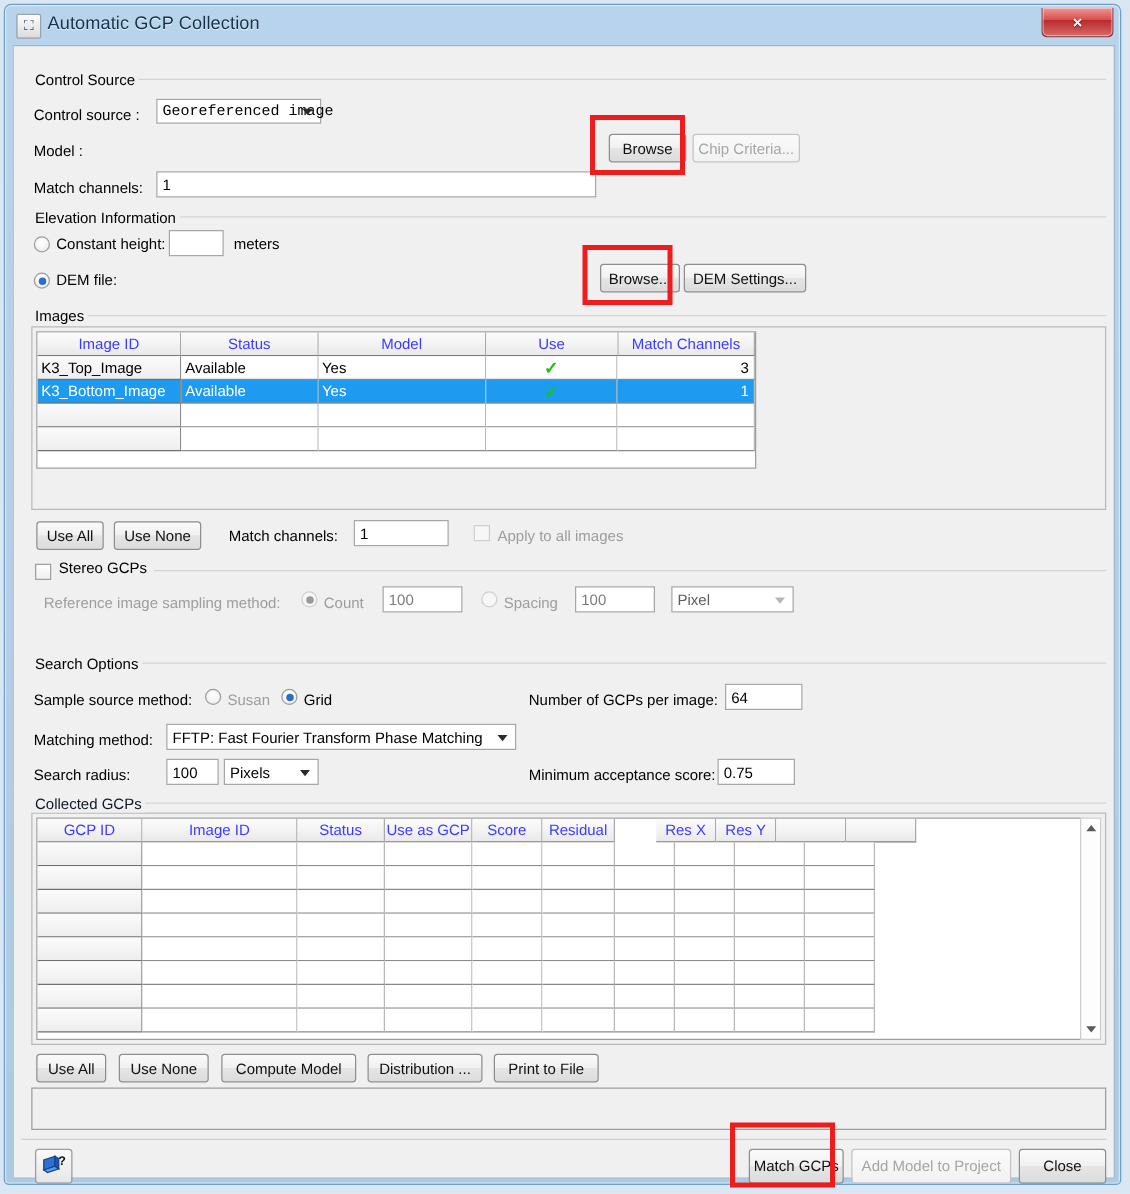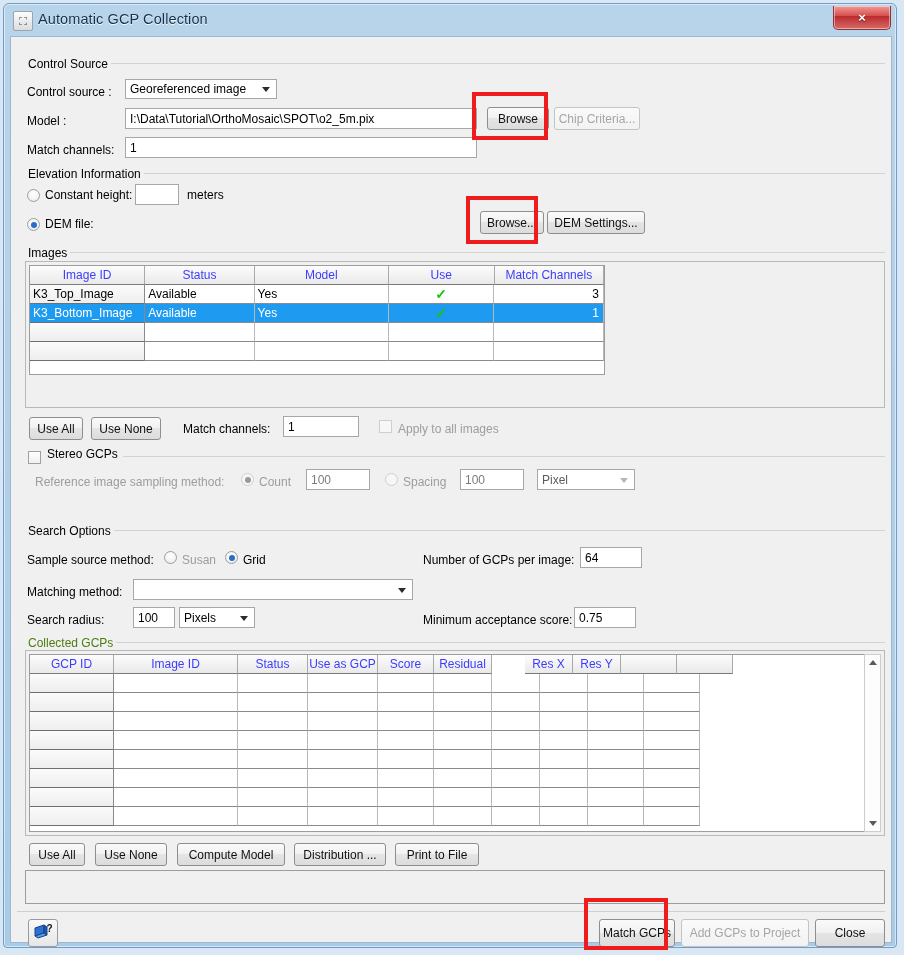--- a/index.html
+++ b/index.html
@@ -44,21 +44,21 @@
   .client{
     position:absolute;left:6px;top:32px;width:882px;height:907px;
     background:#f0f0f0;border:1px solid #9fb8cd;box-sizing:border-box;
   }
 
   .lbl{position:absolute;white-space:nowrap;font-size:12px;color:#000;}
   .lbl.dim{color:#9d9d9d;}
 
   
   .grp-title{position:absolute;font-size:12px;background:#f0f0f0;padding:0 3px;z-index:2;}
-  .grp-title.dim{color:#4d7c0f;}
+  .grp-title.dim{color:#0f172a;}
   .grp-line{position:absolute;height:1px;background:#d3d3d3;}
 
   
   .tb{
     position:absolute;background:#fff;border:1px solid #a7a7a7;
     box-sizing:border-box;font-size:12px;color:#000;
     display:flex;align-items:center;padding-left:4px;overflow:hidden;white-space:nowrap;
   }
   .tb.ta{align-items:flex-start;padding-top:2px;}
 
@@ -152,27 +152,26 @@
     <div class="title-text">Automatic GCP Collection</div>
     <div class="close-btn">×</div>
   </div>
 
   <div class="client">
 
     <div class="grp-title" style="left:14px;top:20px;">Control Source</div>
     <div class="grp-line" style="left:14px;top:26px;width:860px;"></div>
 
     <div class="lbl" style="left:16px;top:48px;">Control source :</div>
-    <div class="cb" style="left:114px;top:42px;width:152px;height:20px;">
+    <div class="cb" style="left:114px;top:42px;width:132px;height:20px;font-family:Liberation Mono, monospace;">
       <span>Georeferenced image</span>
       <span class="arr"></span>
     </div>
 
     <div class="lbl" style="left:16px;top:77px;">Model :</div>
-    <div class="tb" style="left:114px;top:71px;width:352px;height:21px;">I:\Data\Tutorial\OrthoMosaic\SPOT\o2_5m.pix</div>
     <div class="btn" style="left:476px;top:70px;width:62px;height:23px;">Browse</div>
     <div class="btn dis" style="left:543px;top:70px;width:86px;height:23px;">Chip Criteria...</div>
 
     <div class="lbl" style="left:16px;top:106px;">Match channels:</div>
     <div class="tb" style="left:114px;top:100px;width:352px;height:21px;">1</div>
 
     <div class="grp-title" style="left:14px;top:130px;">Elevation Information</div>
     <div class="grp-line" style="left:14px;top:136px;width:860px;"></div>
 
     <div class="radio" style="left:16px;top:152px;"></div>
@@ -264,20 +263,21 @@
     <div class="radio" style="left:153px;top:514px;"></div>
     <div class="lbl dim" style="left:171px;top:516px;">Susan</div>
     <div class="radio on" style="left:214px;top:514px;"></div>
     <div class="lbl" style="left:232px;top:516px;">Grid</div>
 
     <div class="lbl" style="left:412px;top:516px;">Number of GCPs per image:</div>
     <div class="tb" style="left:569px;top:510px;width:62px;height:21px;">64</div>
 
     <div class="lbl" style="left:16px;top:548px;">Matching method:</div>
     <div class="cb" style="left:122px;top:542px;width:280px;height:21px;">
+      <span>FFTP: Fast Fourier Transform Phase Matching</span>
       <span class="arr"></span>
     </div>
 
     <div class="lbl" style="left:16px;top:576px;">Search radius:</div>
     <div class="tb" style="left:122px;top:570px;width:42px;height:21px;">100</div>
     <div class="cb" style="left:168px;top:570px;width:76px;height:21px;">
       <span>Pixels</span>
       <span class="arr"></span>
     </div>
 
@@ -423,21 +423,21 @@
     <div class="help-btn" style="left:17px;top:882px;">
       <svg width="20" height="18" viewBox="0 0 20 18">
         <path d="M2 12 L2 4 L11 1 L11 9 Z" fill="#2f6fd0" stroke="#17438a" stroke-width="1"></path>
         <path d="M2 12 L11 9 L14 11 L5 14 Z" fill="#5d9ae8" stroke="#17438a" stroke-width="1"></path>
         <path d="M11 1 L11 9 L14 11 L14 3 Z" fill="#1e56ad" stroke="#17438a" stroke-width="1"></path>
         <text x="13.5" y="8" font-size="10" font-weight="bold" fill="#111" font-family="Liberation Sans, sans-serif">?</text>
       </svg>
     </div>
 
     <div class="btn" style="left:588px;top:882px;width:76px;height:28px;">Match GCPs</div>
-    <div class="btn dis" style="left:670px;top:882px;width:128px;height:28px;">Add GCPs to Project</div>
+    <div class="btn dis" style="left:670px;top:882px;width:128px;height:28px;">Add Model to Project</div>
     <div class="btn" style="left:804px;top:882px;width:70px;height:28px;">Close</div>
 
   </div>
 </div>
 
 <div class="redbox" style="left:472px;top:92px;width:76px;height:48px;"></div>
 <div class="redbox" style="left:466px;top:196px;width:72px;height:48px;"></div>
 <div class="redbox" style="left:584px;top:898px;width:84px;height:52px;"></div>
 
 </body></html>

